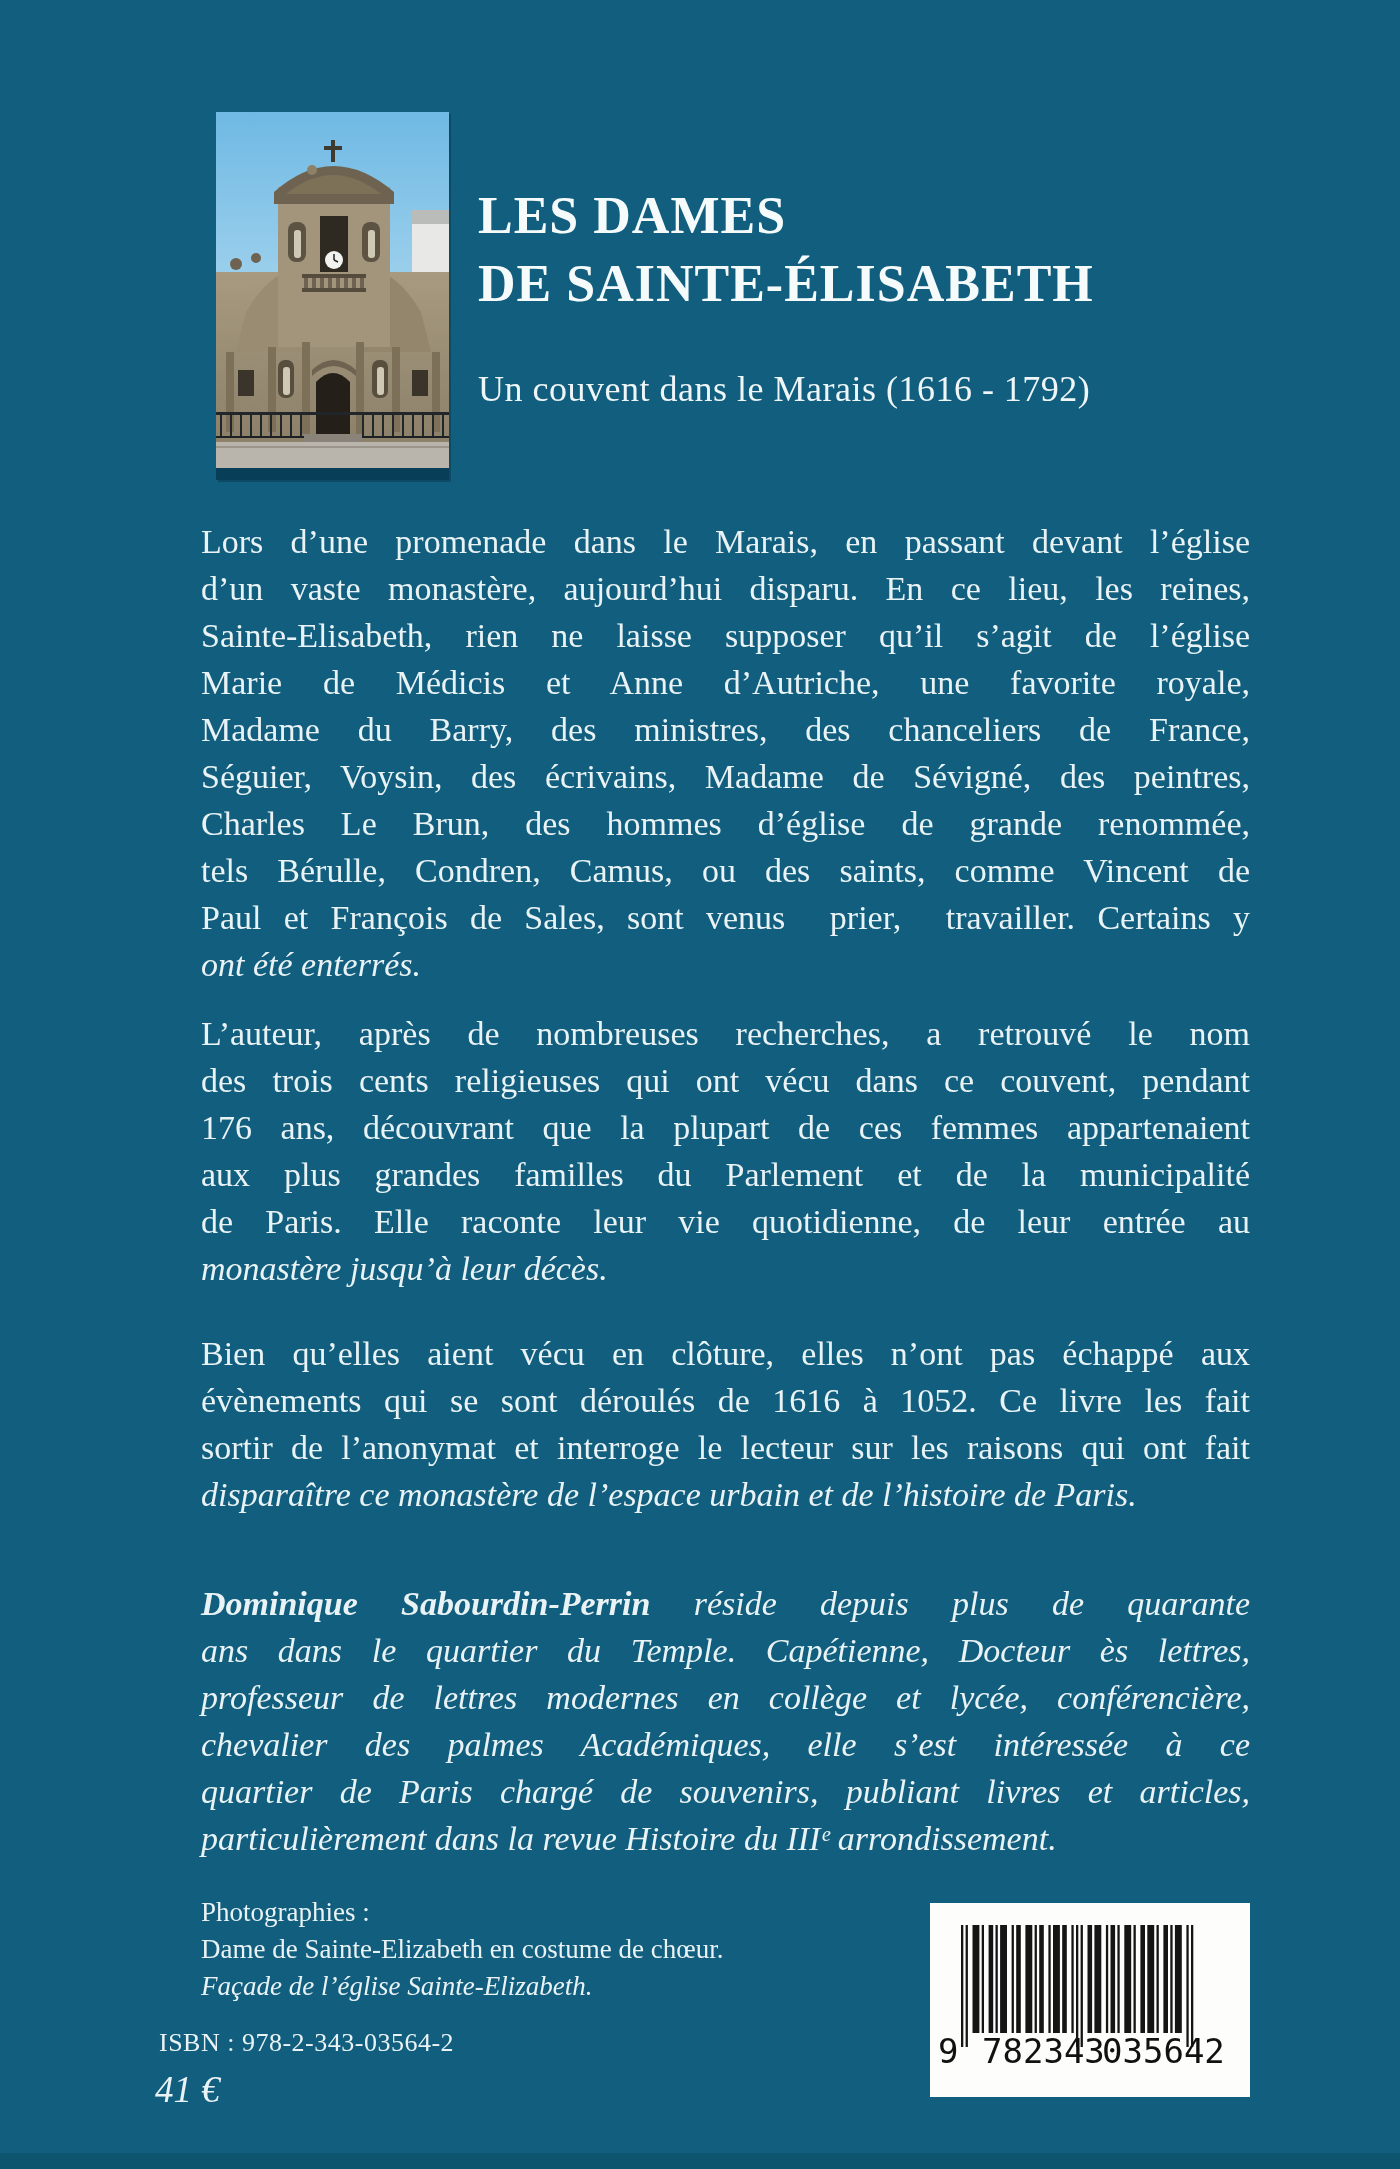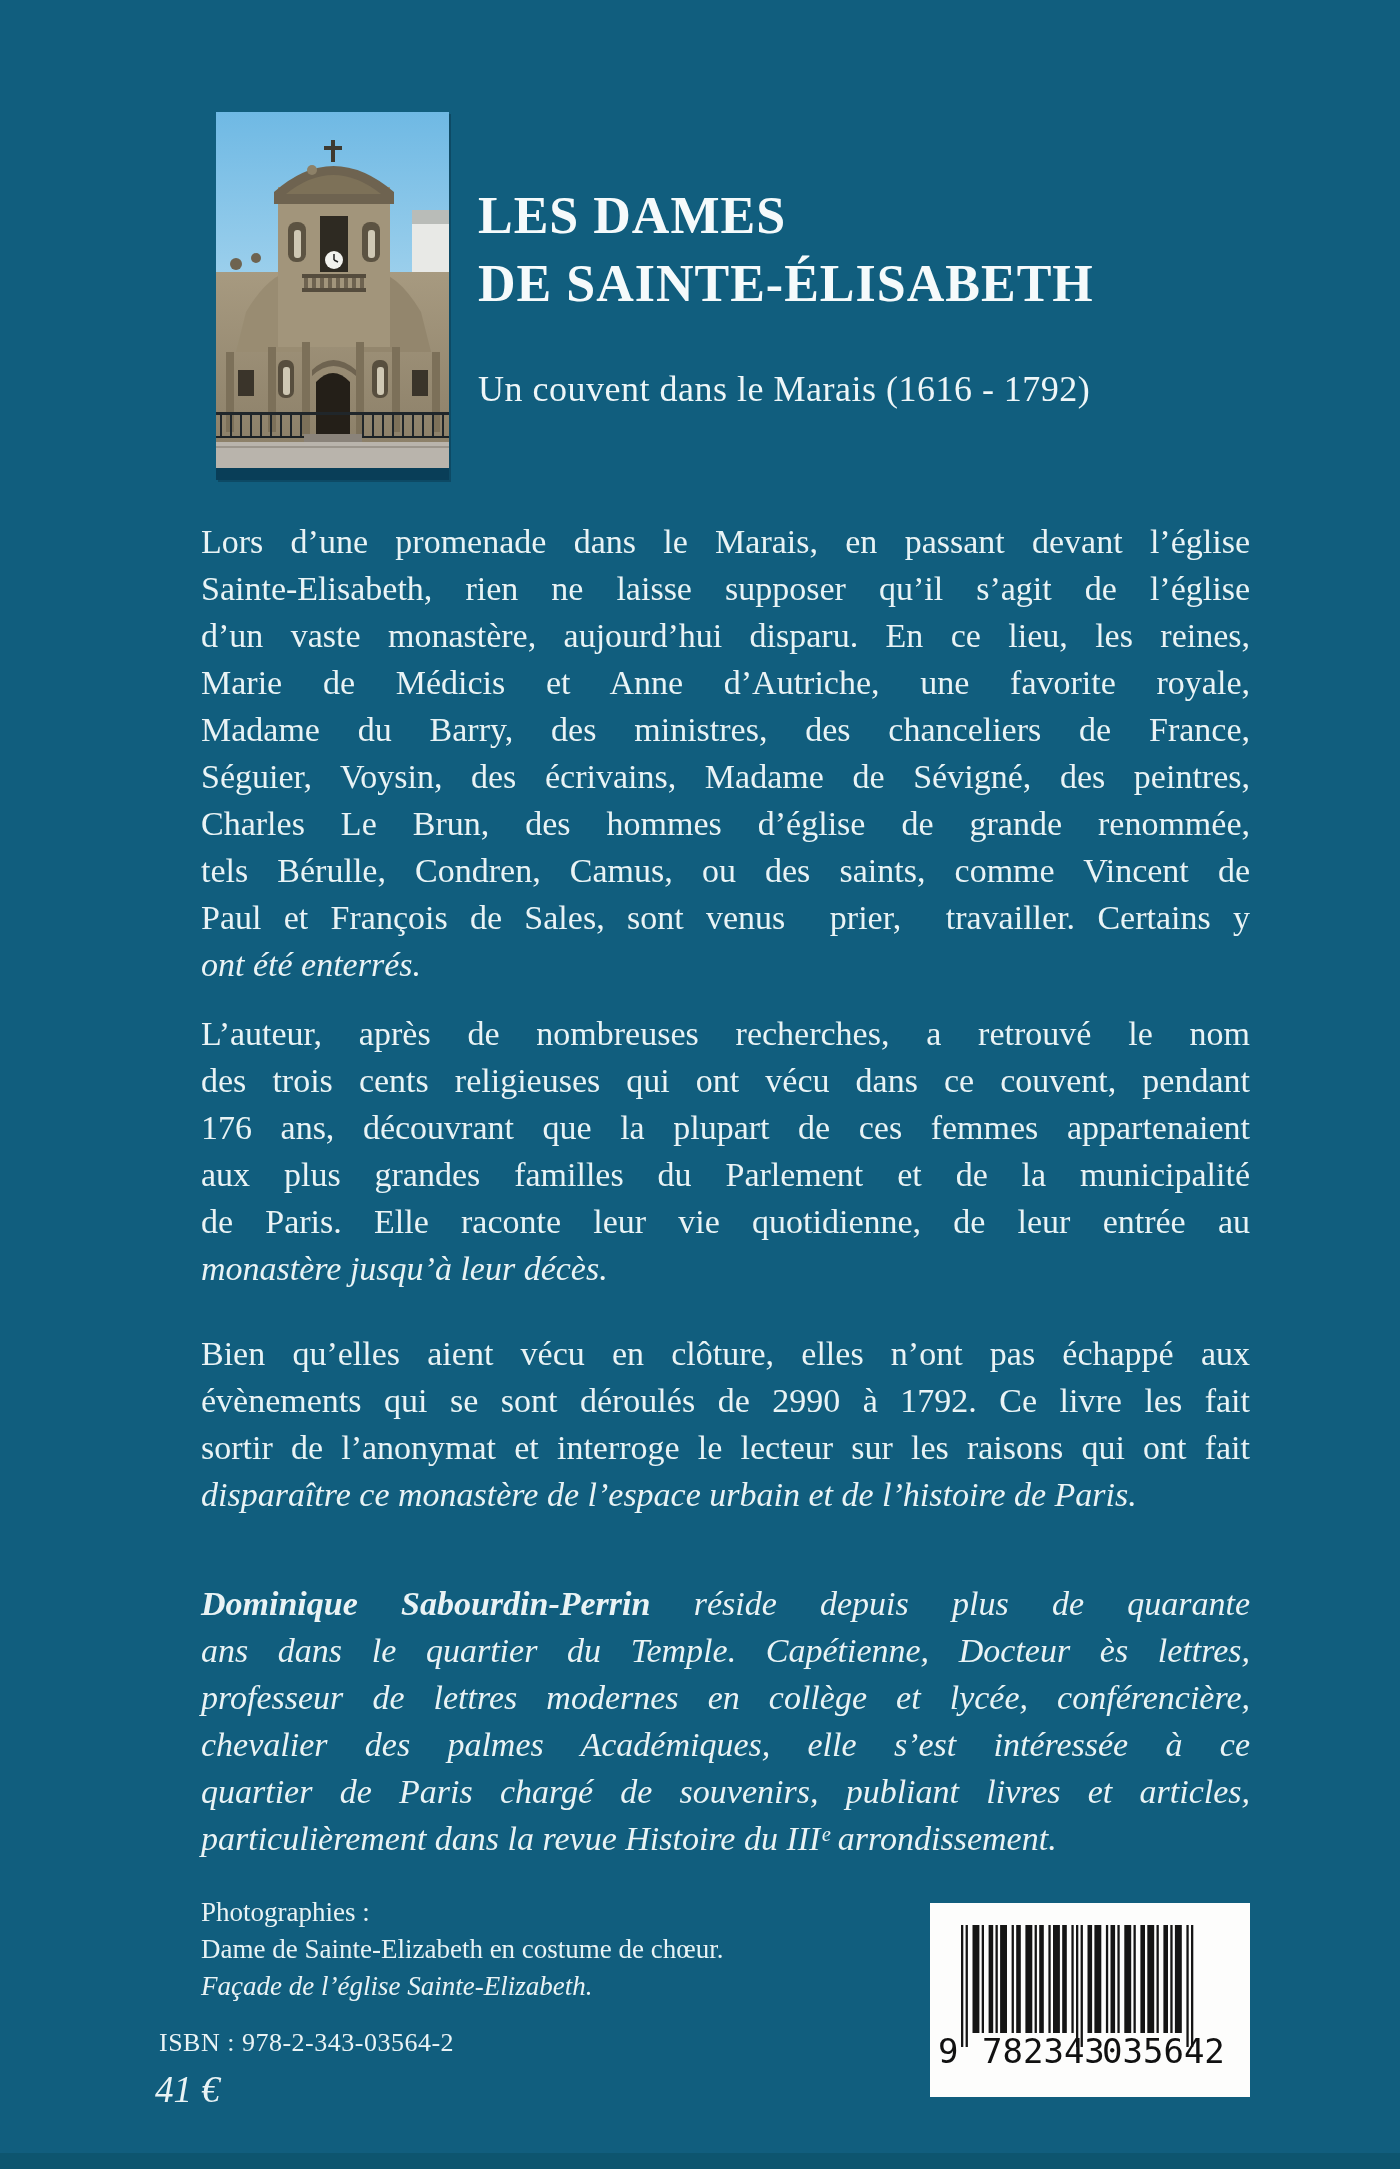--- a/index.html
+++ b/index.html
@@ -189,41 +189,41 @@
       <rect x="0" y="334" width="233" height="2" fill="#9b958c"></rect>
     </svg>
   </div>
 
   <div id="title1" class="title-line">LES DAMES</div>
   <div id="title2" class="title-line">DE SAINTE-ÉLISABETH</div>
   <div id="subtitle">Un couvent dans le Marais (1616 - 1792)</div>
 
   <div id="para1" class="para">
       <div class="pline">Lors d’une promenade dans le Marais, en passant devant l’église</div>
+      <div class="pline">d’un vaste monastère, aujourd’hui disparu. En ce lieu, les reines,</div>
       <div class="pline">Sainte-Elisabeth, rien ne laisse supposer qu’il s’agit de l’église</div>
-      <div class="pline">d’un vaste monastère, aujourd’hui disparu. En ce lieu, les reines,</div>
       <div class="pline">Marie de Médicis et Anne d’Autriche, une favorite royale,</div>
       <div class="pline">Madame du Barry, des ministres, des chanceliers de France,</div>
       <div class="pline">Séguier, Voysin, des écrivains, Madame de Sévigné, des peintres,</div>
       <div class="pline">Charles Le Brun, des hommes d’église de grande renommée,</div>
       <div class="pline">tels Bérulle, Condren, Camus, ou des saints, comme Vincent de</div>
       <div class="pline">Paul et François de Sales, sont venus  prier,  travailler. Certains y</div>
       <div class="pline last">ont été enterrés.</div>
     </div>
   <div id="para2" class="para">
       <div class="pline">L’auteur, après de nombreuses recherches, a retrouvé le nom</div>
       <div class="pline">des trois cents religieuses qui ont vécu dans ce couvent, pendant</div>
       <div class="pline">176 ans, découvrant que la plupart de ces femmes appartenaient</div>
       <div class="pline">aux plus grandes familles du Parlement et de la municipalité</div>
       <div class="pline">de Paris. Elle raconte leur vie quotidienne, de leur entrée au</div>
       <div class="pline last">monastère jusqu’à leur décès.</div>
     </div>
   <div id="para3" class="para">
       <div class="pline">Bien qu’elles aient vécu en clôture, elles n’ont pas échappé aux</div>
-      <div class="pline">évènements qui se sont déroulés de 2990 à 1792. Ce livre les fait</div>
+      <div class="pline">évènements qui se sont déroulés de 1616 à 1052. Ce livre les fait</div>
       <div class="pline">sortir de l’anonymat et interroge le lecteur sur les raisons qui ont fait</div>
       <div class="pline last">disparaître ce monastère de l’espace urbain et de l’histoire de Paris.</div>
     </div>
 
   <div id="bio" class="para">
       <div class="pline"><span class="bname">Dominique Sabourdin-Perrin</span> réside depuis plus de quarante</div>
       <div class="pline">ans dans le quartier du Temple. Capétienne, Docteur ès lettres,</div>
       <div class="pline">professeur de lettres modernes en collège et lycée, conférencière,</div>
       <div class="pline">chevalier des palmes Académiques, elle s’est intéressée à ce</div>
       <div class="pline">quartier de Paris chargé de souvenirs, publiant livres et articles,</div>

